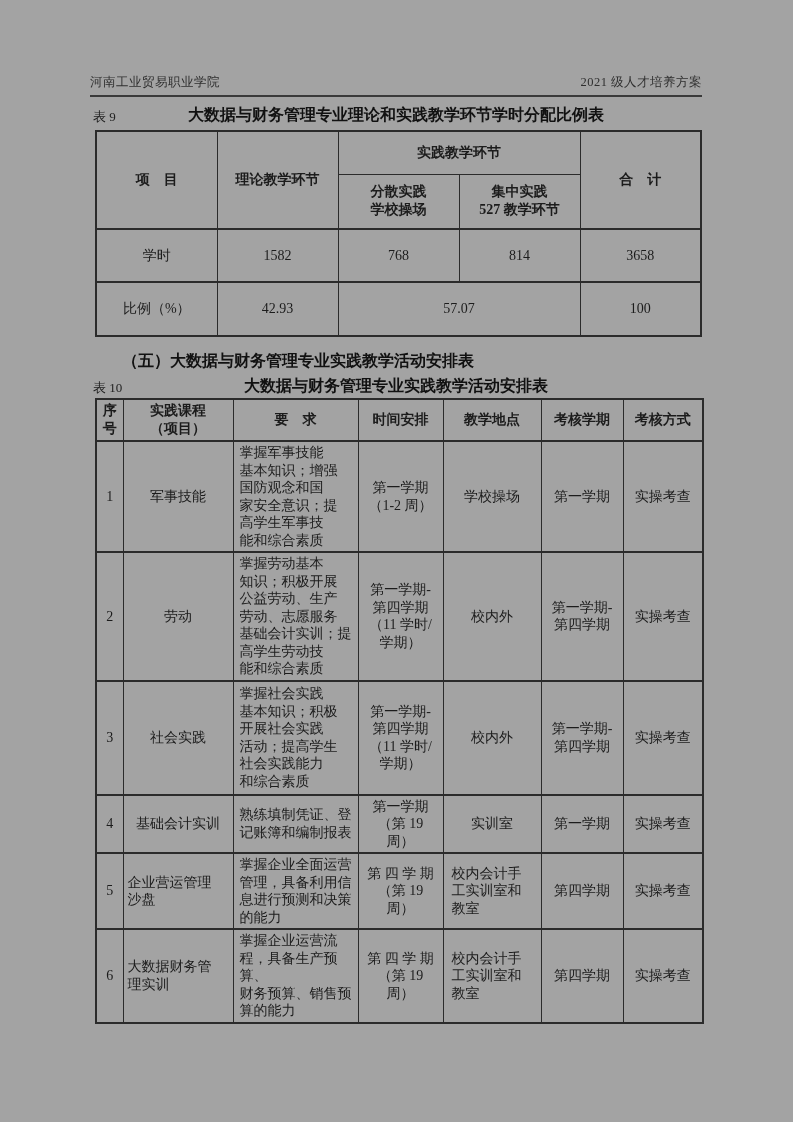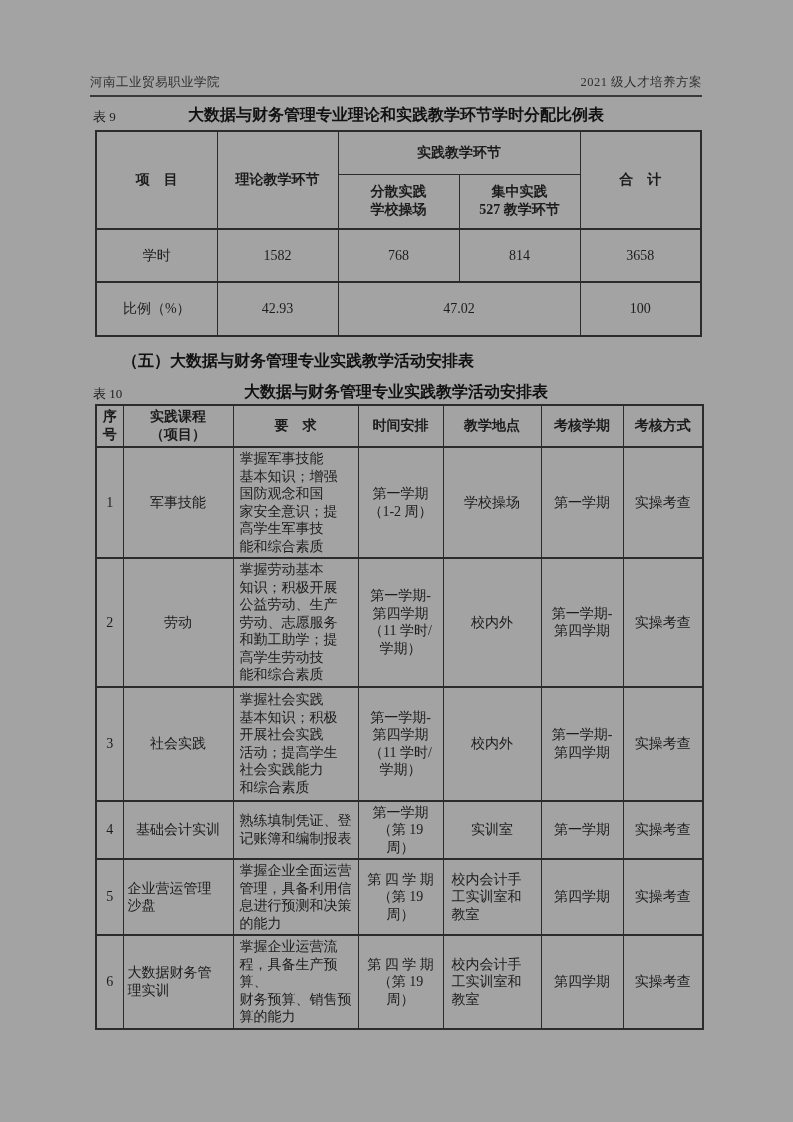--- a/index.html
+++ b/index.html
@@ -103,29 +103,29 @@
       <tr style="height:53px">
         <td>学时</td>
         <td>1582</td>
         <td>768</td>
         <td>814</td>
         <td>3658</td>
       </tr>
       <tr style="height:54px">
         <td>比例（%）</td>
         <td>42.93</td>
-        <td colspan="2">47.02</td>
+        <td colspan="2">57.07</td>
         <td>100</td>
       </tr>
     </tbody>
   </table>
 
   <div class="section-heading indent">（五）大数据与财务管理专业实践教学活动安排表</div>
 
-  <div class="caption-row" style="margin-top:11px">
+  <div class="caption-row" style="margin-top:5px">
     <span class="tlabel">表 10</span>
     <span class="tcaption">大数据与财务管理专业实践教学活动安排表</span>
   </div>
 
   <table class="t10">
     <colgroup>
         <col style="width:27px">
         <col style="width:110px">
         <col style="width:125px">
         <col style="width:85px">
@@ -160,21 +160,21 @@
         <td>第一学期</td>
         <td>实操考查</td>
       </tr>
       <tr style="height:120px">
         <td>2</td>
         <td>劳动</td>
         <td class="req">掌握劳动基本
 知识；积极开展
 公益劳动、生产
 劳动、志愿服务
-和勤工助学；提
+基础会计实训；提
 高学生劳动技
 能和综合素质</td>
         <td>第一学期-
 第四学期
 （11 学时/
 学期）</td>
         <td>校内外</td>
         <td>第一学期-
 第四学期</td>
         <td>实操考查</td>

